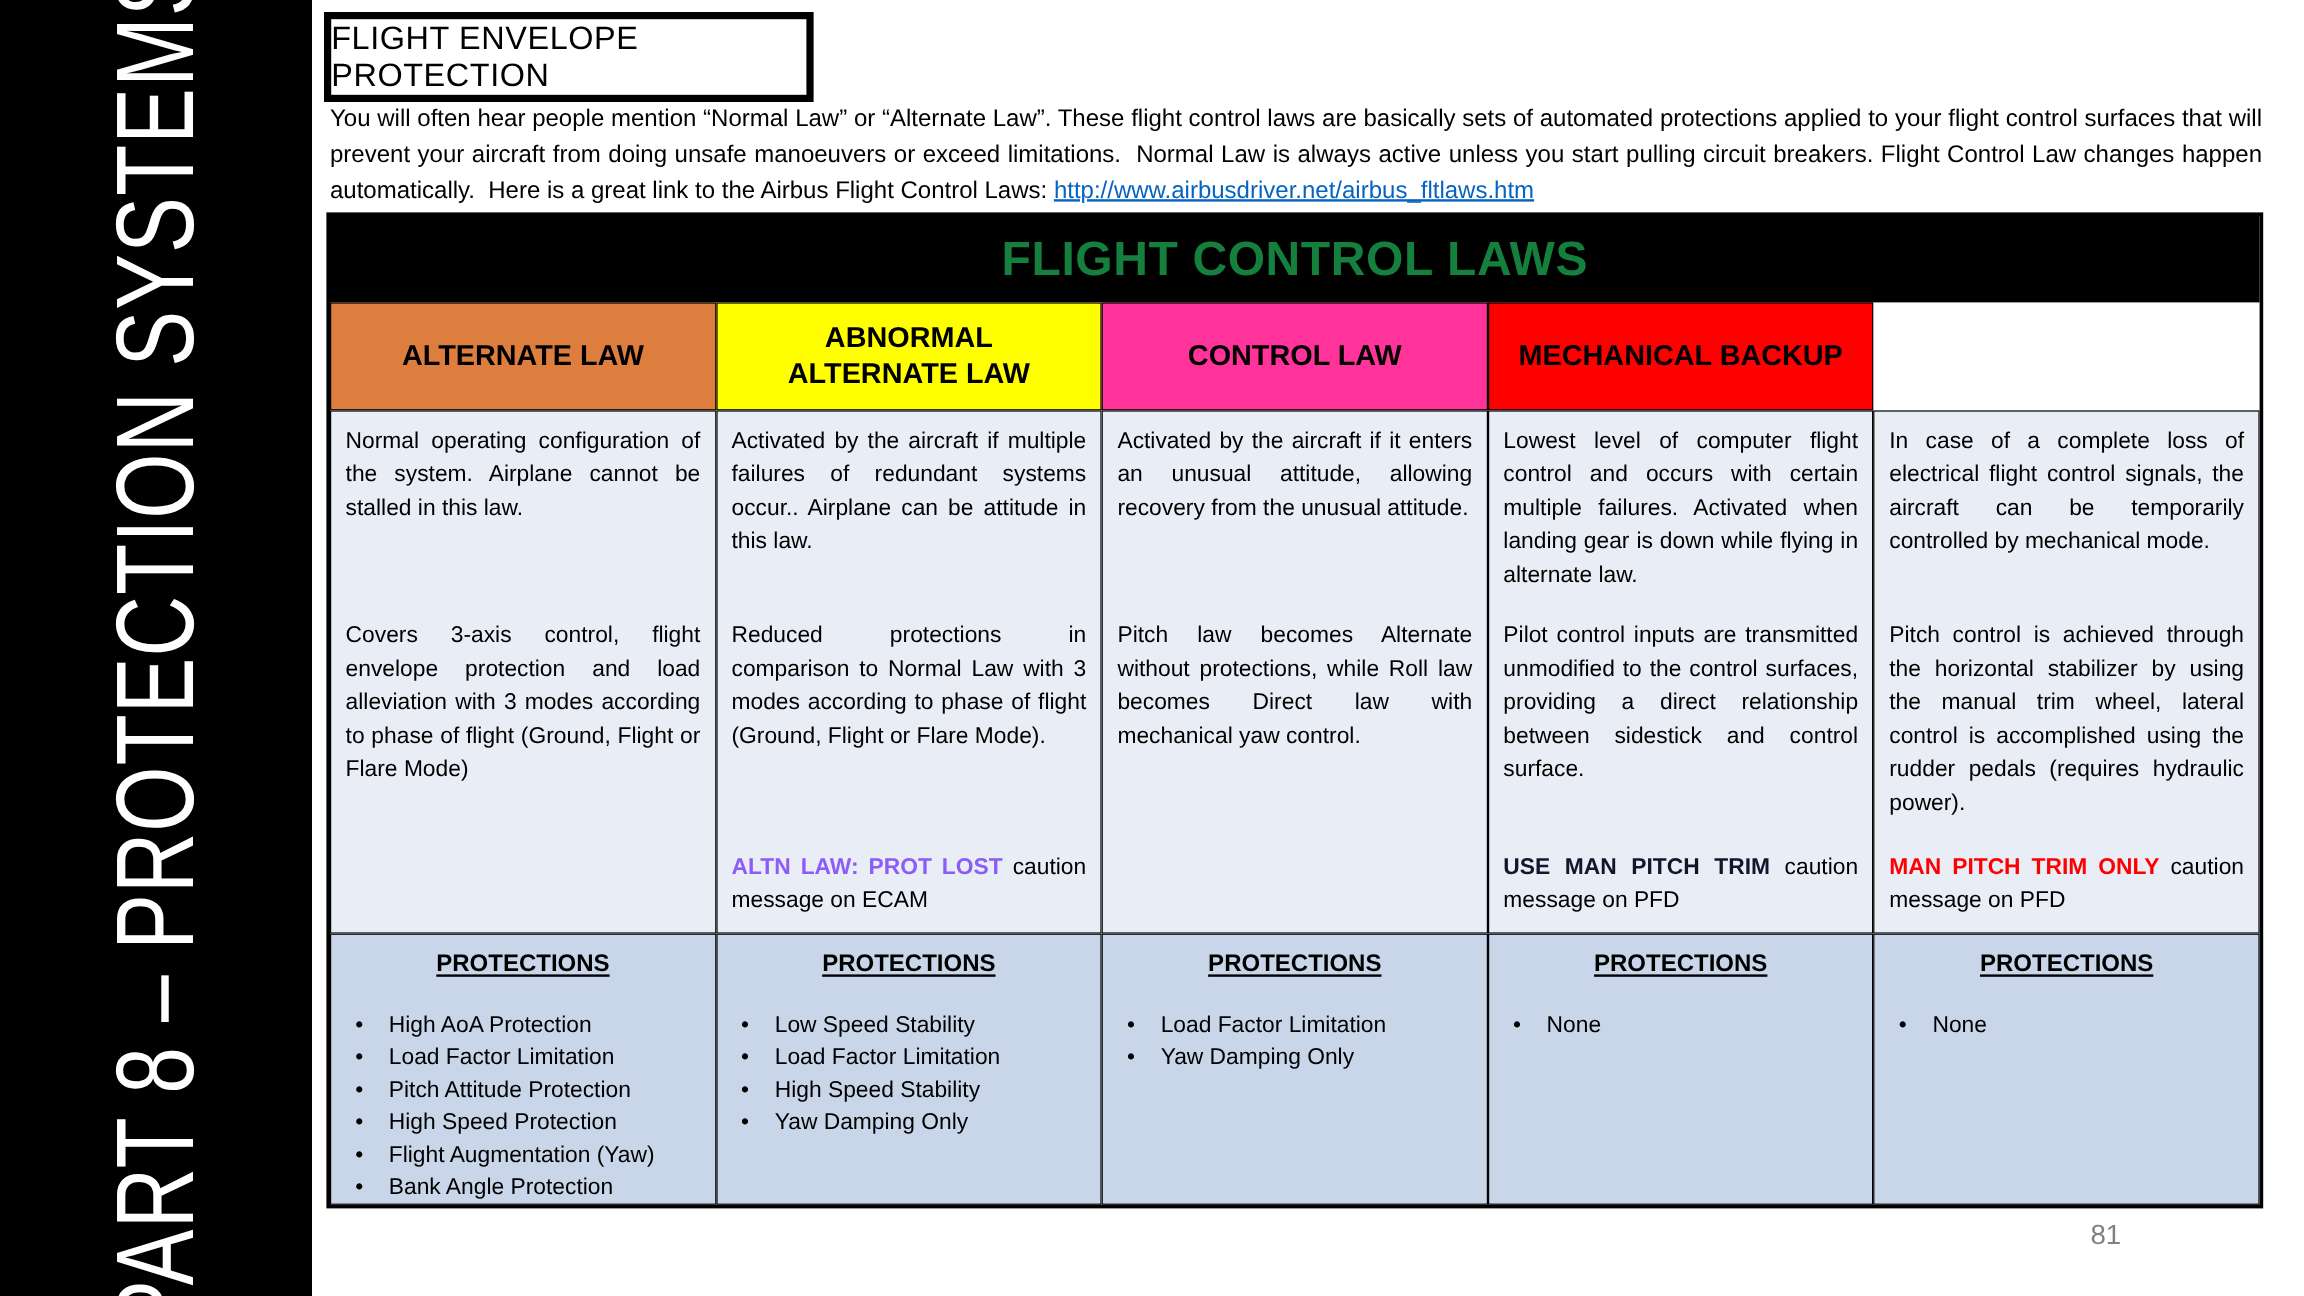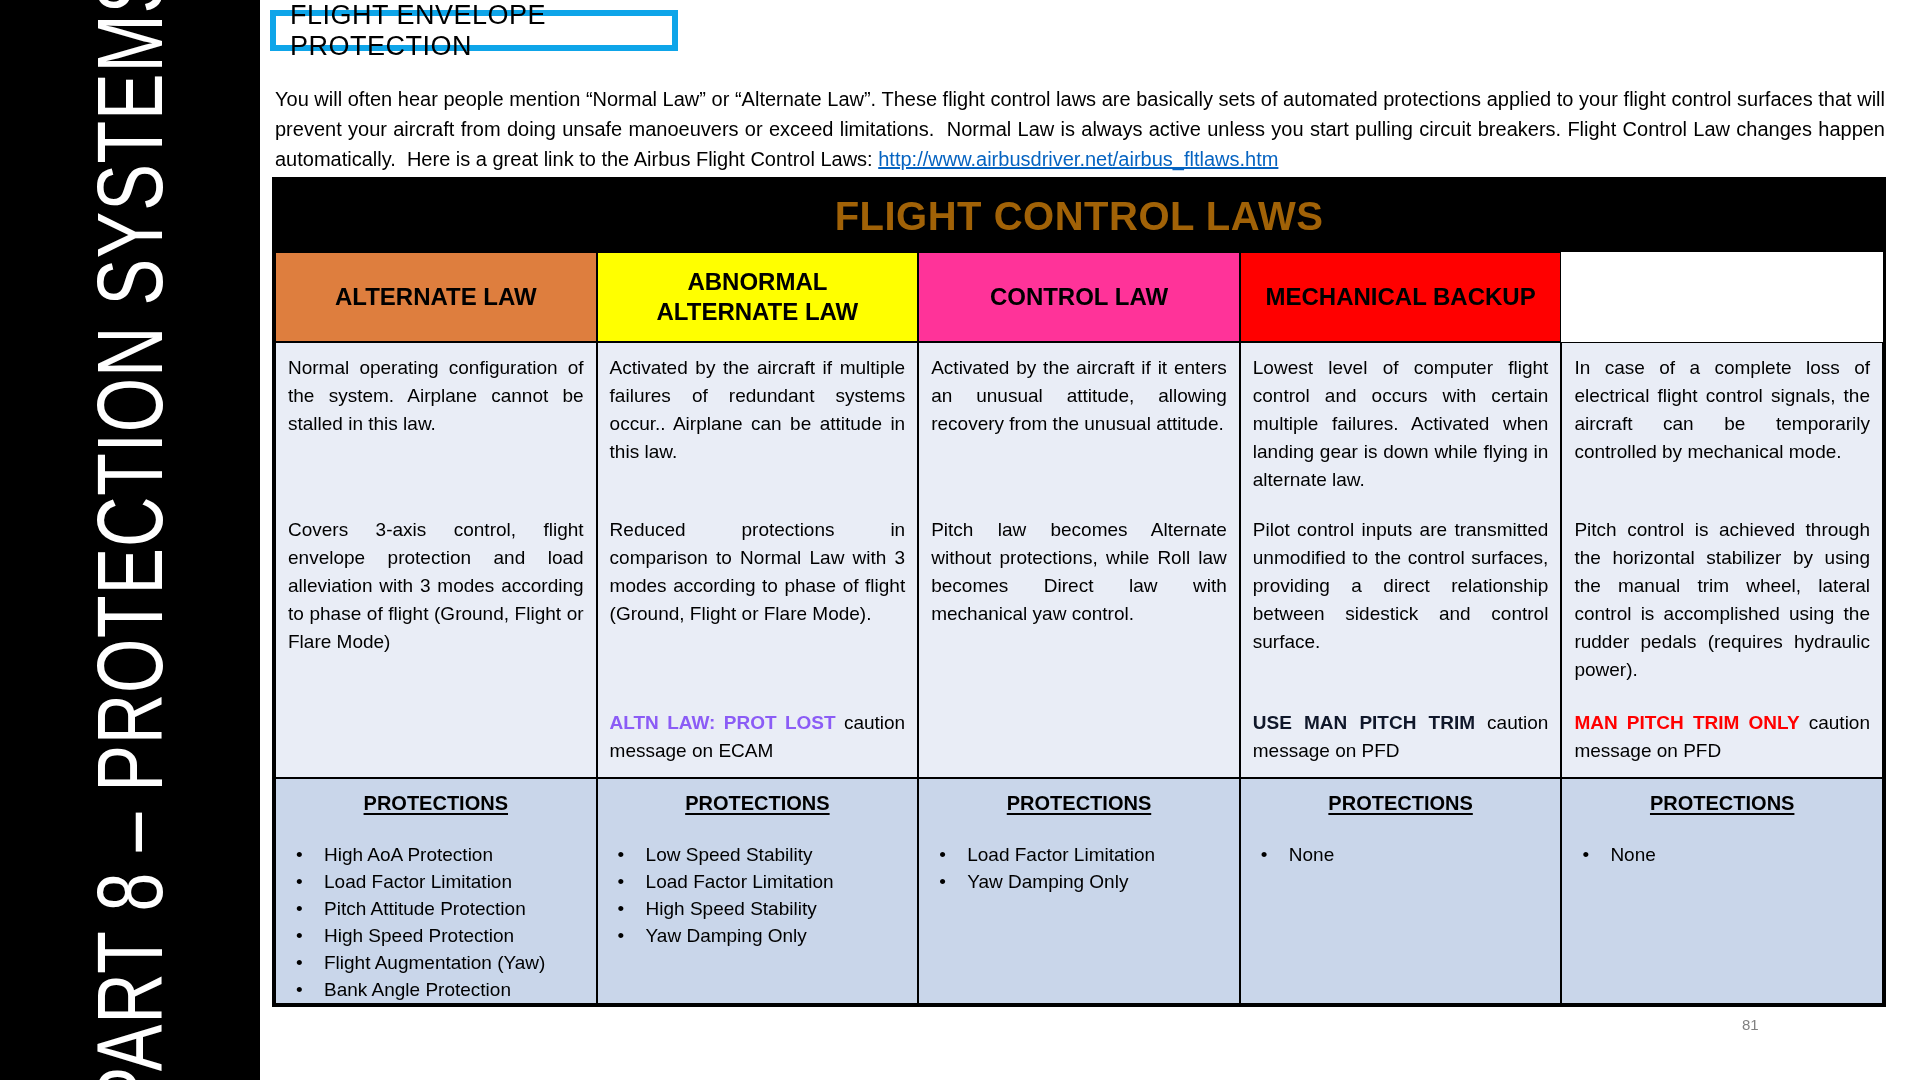--- a/index.html
+++ b/index.html
@@ -7,34 +7,34 @@
               font-family:"Liberation Sans", sans-serif; color:#000; }
 
   
   .sidebar { position:absolute; left:0; top:0; width:260px; height:1080px;
              background:#000; display:flex; align-items:center; justify-content:center; }
   .sidebar-title { writing-mode:vertical-rl; transform:rotate(180deg) scaleY(0.76);
                    white-space:nowrap; color:#fff; font-size:92px; font-weight:400;
                    letter-spacing:1px; }
 
   
-  .title-box { position:absolute; left:270px; top:10px; width:408px; height:41px;
-               border:6px solid #0ea5e9; background:#fff;
-               display:flex; align-items:center; padding-left:14px; }
+  .title-box { position:absolute; left:270px; top:10px; width:408px; height:75px;
+               border:6px solid #000000; background:#fff;
+               display:flex; align-items:center; }
   .title-box h1 { font-size:27px; font-weight:400; letter-spacing:0.5px; }
 
   
   .intro { position:absolute; left:275px; top:84px; width:1610px;
            font-size:20px; line-height:30px; text-align:justify; }
   .intro a { color:#0563C1; text-decoration:underline; cursor:pointer; }
 
   
   .fct { position:absolute; left:272px; top:177px; width:1614px;
          border:3px solid #000; background:#fff; }
-  .fct-title { background:#000; color:#a16207; height:72px; display:flex;
+  .fct-title { background:#000; color:#15803d; height:72px; display:flex;
                align-items:center; justify-content:center;
                font-size:40px; font-weight:700; letter-spacing:0.5px; }
   .fct-row { display:grid; grid-template-columns:repeat(5,1fr); }
   .cell { border:1.5px solid #000; }
 
   .head-cell { height:90px; display:flex; align-items:center; justify-content:center;
                text-align:center; font-weight:700; font-size:24px; line-height:1.25;
                white-space:pre-line; }
 
   .body-cell { height:436px; background:#E9EDF6; padding:11px 12px 10px 12px;
@@ -46,21 +46,21 @@
 
   .prot-cell { height:226px; background:#C9D6EA; padding:13px 12px 8px 12px;
                font-size:19px; }
   .prot-head { text-align:center; font-weight:700; font-size:20px;
                text-decoration:underline; text-underline-offset:3px; }
   .prot-list { list-style:none; margin-top:26px; }
   .prot-list li { position:relative; padding-left:36px; line-height:27px; }
   .prot-list li::before { content:"\2022"; position:absolute; left:8px; }
 
   .page-number { position:absolute; left:1742px; top:1016px;
-                 font-size:15px; color:#808080; }
+                 font-size:23px; color:#808080; }
 </style>
 </head>
 <body>
 
 <div class="sidebar">
   <div class="sidebar-title">PART 8 – PROTECTION SYSTEMS</div>
 </div>
 
 <div class="title-box">
   <h1>FLIGHT ENVELOPE PROTECTION</h1>

